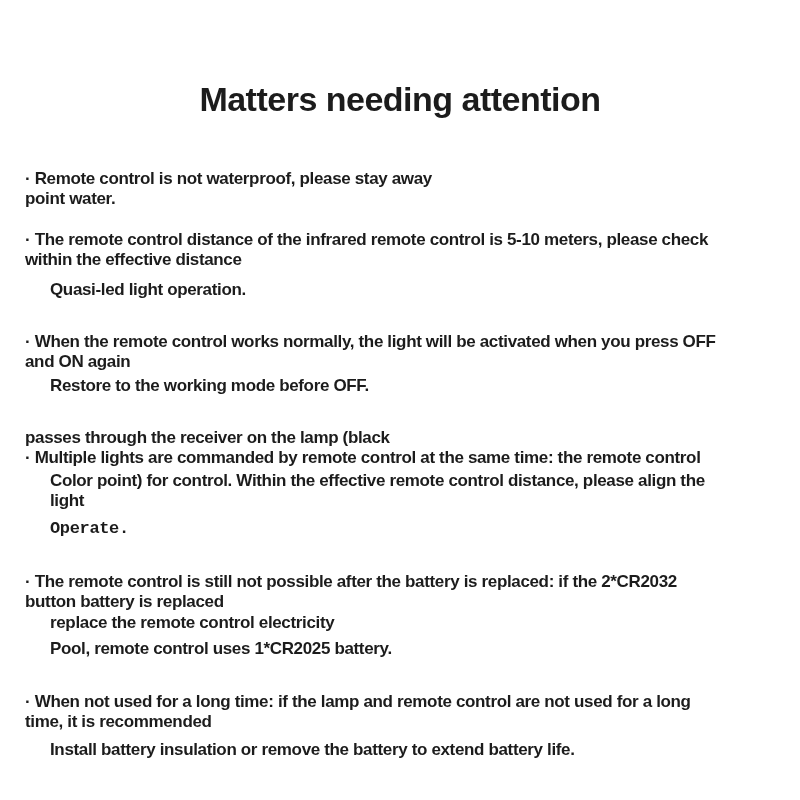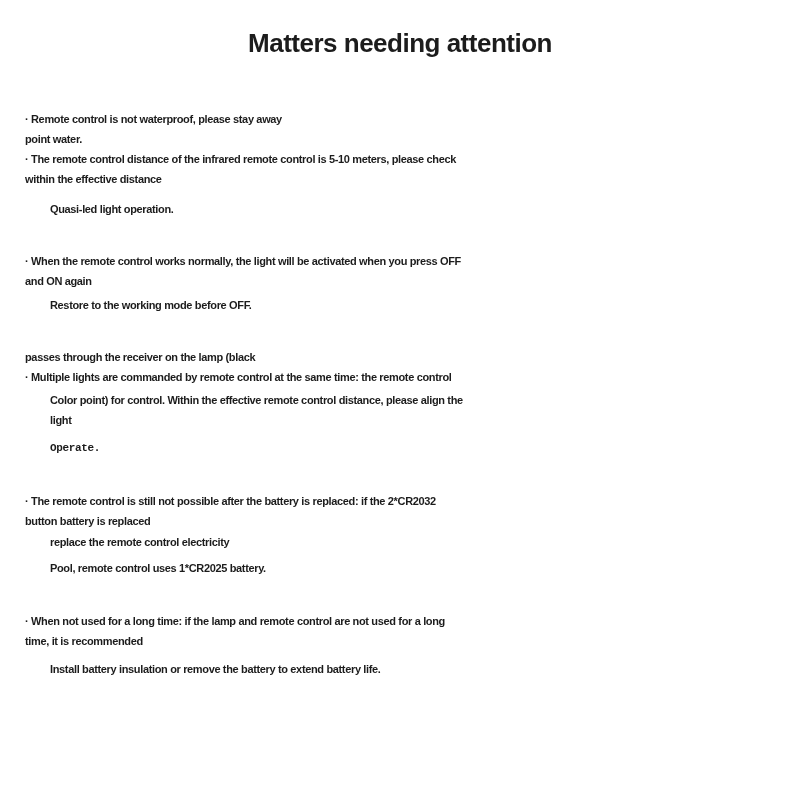--- a/index.html
+++ b/index.html
@@ -15,48 +15,48 @@
     color: var(--text-color, #1c1c1c);
   }
   .page {
     width: 800px;
     height: 800px;
     position: relative;
     background: #ffffff;
   }
   .title {
     margin: 0;
-    padding-top: 28px;
+    padding-top: 80px;
     text-align: center;
-    font-size: 26px;
+    font-size: 34px;
     font-weight: 700;
     letter-spacing: -0.5px;
     color: var(--text-color, #1c1c1c);
   }
   #content {
     padding: 0 25px;
   }
   .block {
     font-weight: 700;
-    font-size: 11px;
+    font-size: 17px;
     line-height: 20px;
     letter-spacing: -0.35px;
   }
   .block .line {
     white-space: nowrap;
   }
   .bullet {
     padding-left: 0;
   }
   .indent {
     padding-left: 25px;
   }
   
   #content > .block:nth-child(1)  { margin-top: 50px; }
-  #content > .block:nth-child(2)  { }
+  #content > .block:nth-child(2)  { margin-top: 21px; }
   #content > .block:nth-child(3)  { margin-top: 10px; }
   #content > .block:nth-child(4)  { margin-top: 32px; }
   #content > .block:nth-child(5)  { margin-top: 4px;  }
   #content > .block:nth-child(6)  { margin-top: 32px; }
   #content > .block:nth-child(7)  { margin-top: 3px;  }
   #content > .block:nth-child(8)  { margin-top: 8px; font-family: Liberation Mono, monospace;  }
   #content > .block:nth-child(9)  { margin-top: 33px; }
   #content > .block:nth-child(10) { margin-top: 1px;  }
   #content > .block:nth-child(11) { margin-top: 6px;  }
   #content > .block:nth-child(12) { margin-top: 33px; }

